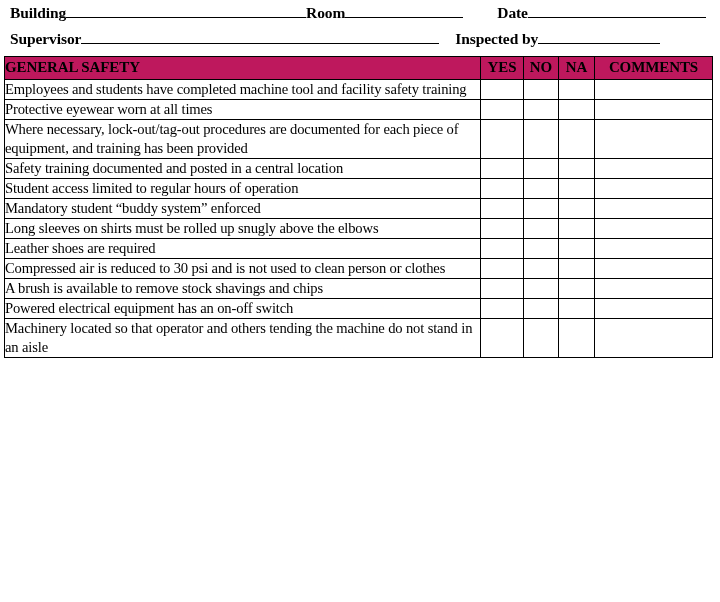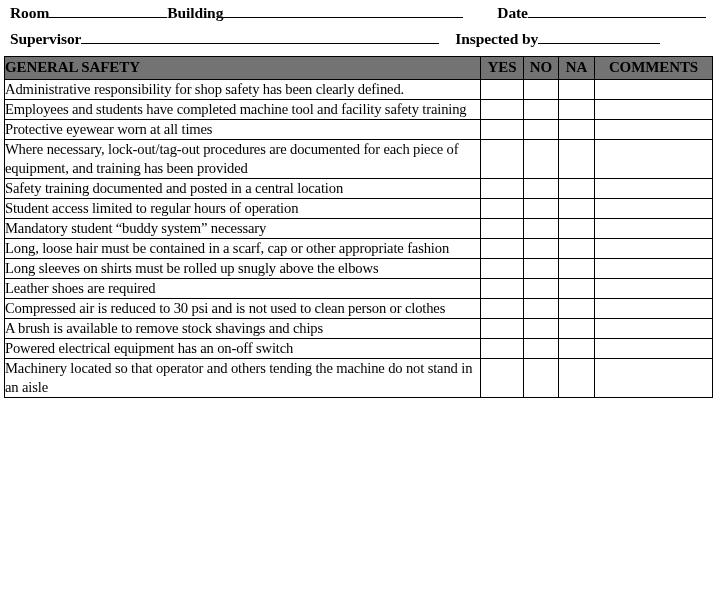--- a/index.html
+++ b/index.html
@@ -72,21 +72,21 @@
     outline: 0;
   }
 
   col.c-item    { width: 476px; }
   col.c-yes     { width: 43px; }
   col.c-no      { width: 35px; }
   col.c-na      { width: 36px; }
   col.c-comment { width: 118px; }
 
   tr.section-row > th {
-    background: #737373;
+    background: #be185d;
     font-weight: bold;
     font-size: 15px;
     height: 22px;
     line-height: 20px;
     border-top: 1.8px solid #000;
     border-bottom: 1.8px solid #000;
     letter-spacing: -0.1px;
   }
   th.sec-title {
     text-align: left;
@@ -111,26 +111,26 @@
   
   .clip-bottom { overflow: hidden; }
 </style>
 </head>
 <body>
 
 <div class="form-header">
 
   <div class="form-line">
     <span class="fld">
+      <span class="fld-label">Building</span>
+        <span class="fld-blank b-building"></span>
+    </span>
+    <span class="fld">
       <span class="fld-label">Room</span>
         <span class="fld-blank b-room"></span>
-    </span>
-    <span class="fld">
-      <span class="fld-label">Building</span>
-        <span class="fld-blank b-building"></span>
     </span>
     <span class="gap-wide"></span>
     <span class="fld">
       <span class="fld-label">Date</span>
         <span class="fld-blank b-date"></span>
     </span>
   </div>
 
   <div class="form-line">
     <span class="fld">
@@ -157,27 +157,20 @@
     </colgroup>
     <tbody id="checklist-body">
         <tr class="section-row">
           <th class="sec-title">GENERAL SAFETY</th>
           <th class="sec-col">YES</th>
           <th class="sec-col">NO</th>
           <th class="sec-col">NA</th>
           <th class="sec-col">COMMENTS</th>
         </tr>
         <tr class="item-row">
-          <td class="item-text">Administrative responsibility for shop safety has been clearly defined.</td>
-          <td class="mark-cell"></td>
-          <td class="mark-cell"></td>
-          <td class="mark-cell"></td>
-          <td class="mark-cell"></td>
-        </tr>
-        <tr class="item-row">
           <td class="item-text">Employees and students have completed machine tool and facility safety training</td>
           <td class="mark-cell"></td>
           <td class="mark-cell"></td>
           <td class="mark-cell"></td>
           <td class="mark-cell"></td>
         </tr>
         <tr class="item-row">
           <td class="item-text">Protective eyewear worn at all times</td>
           <td class="mark-cell"></td>
           <td class="mark-cell"></td>
@@ -199,28 +192,21 @@
           <td class="mark-cell"></td>
         </tr>
         <tr class="item-row">
           <td class="item-text">Student access limited to regular hours of operation</td>
           <td class="mark-cell"></td>
           <td class="mark-cell"></td>
           <td class="mark-cell"></td>
           <td class="mark-cell"></td>
         </tr>
         <tr class="item-row">
-          <td class="item-text">Mandatory student “buddy system” necessary</td>
-          <td class="mark-cell"></td>
-          <td class="mark-cell"></td>
-          <td class="mark-cell"></td>
-          <td class="mark-cell"></td>
-        </tr>
-        <tr class="item-row">
-          <td class="item-text">Long, loose hair must be contained in a scarf, cap or other appropriate fashion</td>
+          <td class="item-text">Mandatory student “buddy system” enforced</td>
           <td class="mark-cell"></td>
           <td class="mark-cell"></td>
           <td class="mark-cell"></td>
           <td class="mark-cell"></td>
         </tr>
         <tr class="item-row">
           <td class="item-text">Long sleeves on shirts must be rolled up snugly above the elbows</td>
           <td class="mark-cell"></td>
           <td class="mark-cell"></td>
           <td class="mark-cell"></td>

